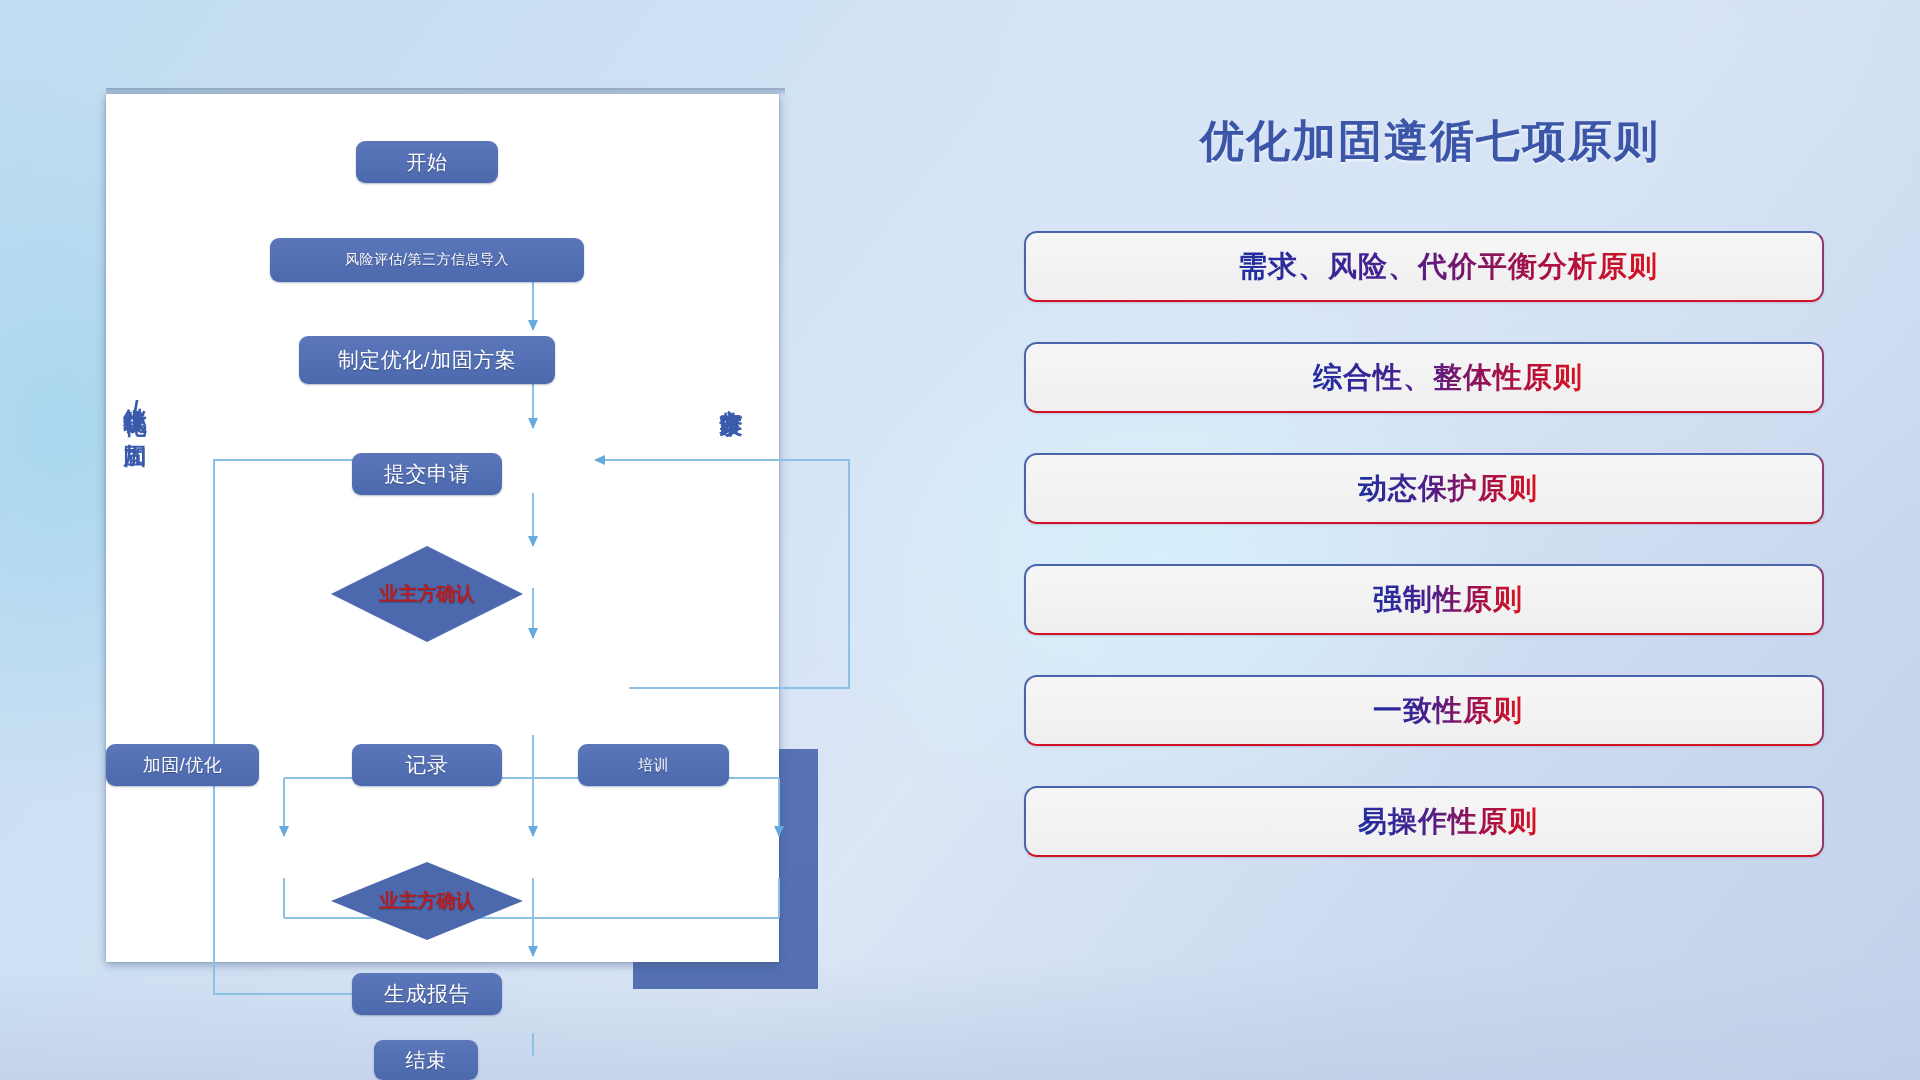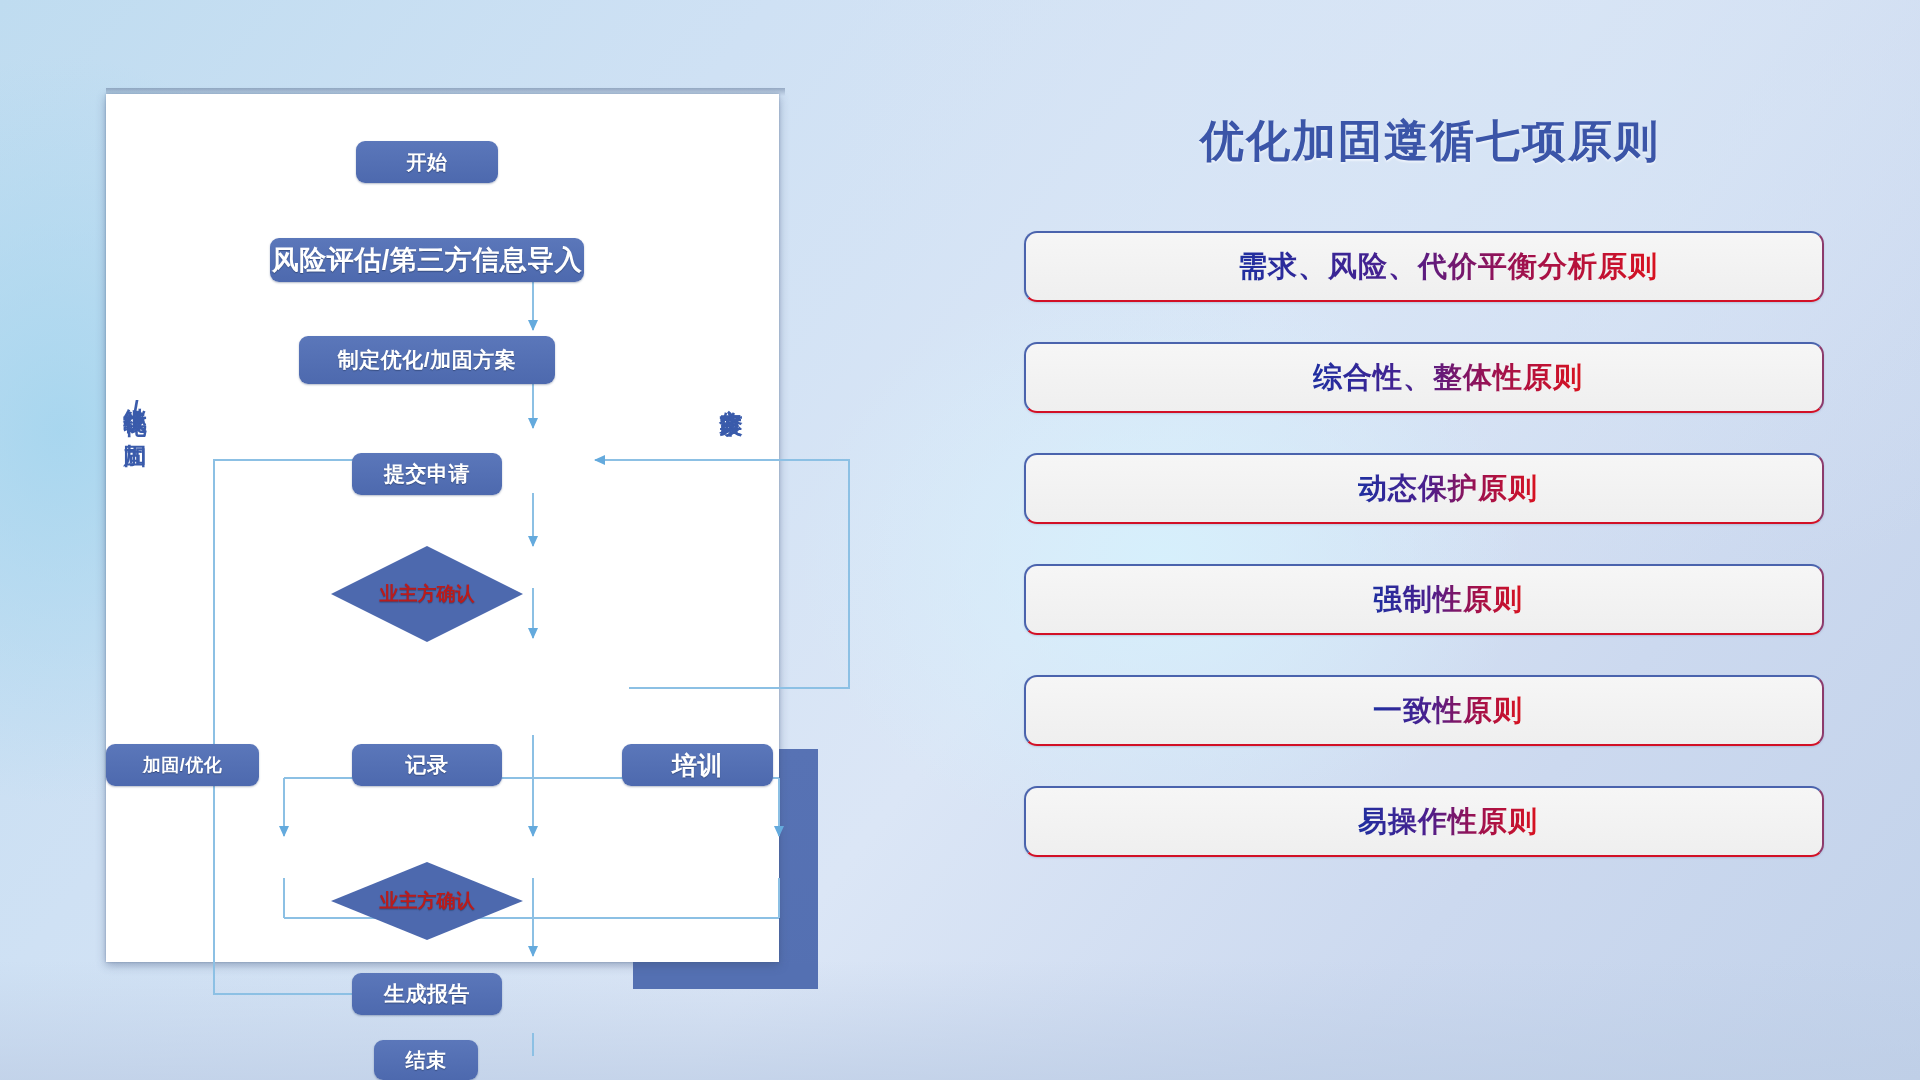--- a/index.html
+++ b/index.html
@@ -39,21 +39,21 @@
   }
   #flow-svg{position:absolute;left:106px;top:94px;}
 
   
   .node{
     position:absolute;box-sizing:border-box;
     background:linear-gradient(180deg,#5b77ba 0%,#4d69ae 100%);
     border-radius:9px;
     color:#ffffff;
     display:flex;align-items:center;justify-content:center;
-    font-weight:bold;
+    font-weight:normal;
     letter-spacing:.5px;
     text-shadow:0 1px 1px rgba(30,45,80,.5);
     box-shadow:0 1px 2px rgba(40,60,100,.35);
   }
   .vlabel{
     position:absolute;color:#3a5bab;font-weight:bold;
     writing-mode:vertical-rl;text-orientation:upright;
     letter-spacing:2px;line-height:1.02;
   }
   .dlabel{
@@ -146,21 +146,21 @@
       <path d="M417,500 L637,500 L637,272 L383,272" marker-end="url(#ah)"></path>
 
       <path d="M225,806 L2,806 L2,272 L256,272" marker-end="url(#ah)"></path>
     </g>
   </svg>
 
   <div class="node" style="left:250px;top:47px;width:142px;height:42px;font-size:20px;">
     <span>开始</span>
   </div>
 
-  <div class="node" style="left:164px;top:144px;width:314px;height:44px;font-size:27px;">
+  <div class="node" style="left:164px;top:144px;width:314px;height:44px;font-size:14px;">
     <span>风险评估/第三方信息导入</span>
   </div>
 
   <div class="node" style="left:193px;top:242px;width:256px;height:48px;font-size:21px;">
     <span>制定优化/加固方案</span>
   </div>
 
   <div class="node" style="left:246px;top:359px;width:150px;height:42px;font-size:21px;">
     <span>提交申请</span>
   </div>
@@ -173,21 +173,21 @@
   </div>
 
   <div class="node" style="left:0px;top:650px;width:153px;height:42px;font-size:18px;">
     <span>加固/优化</span>
   </div>
 
   <div class="node" style="left:246px;top:650px;width:150px;height:42px;font-size:21px;">
     <span>记录</span>
   </div>
 
-  <div class="node" style="left:516px;top:650px;width:151px;height:42px;font-size:25px;">
+  <div class="node" style="left:472px;top:650px;width:151px;height:42px;font-size:15px;">
     <span>培训</span>
   </div>
 
   <svg style="position:absolute;left:225px;top:768px;" width="192" height="78">
     <polygon points="96,0 192,39 96,78 0,39" fill="#4d69ae"></polygon>
   </svg>
   <div class="dlabel" style="left:225px;top:768px;width:192px;height:78px;font-size:19px;">
     <span>业主方确认</span>
   </div>
 

